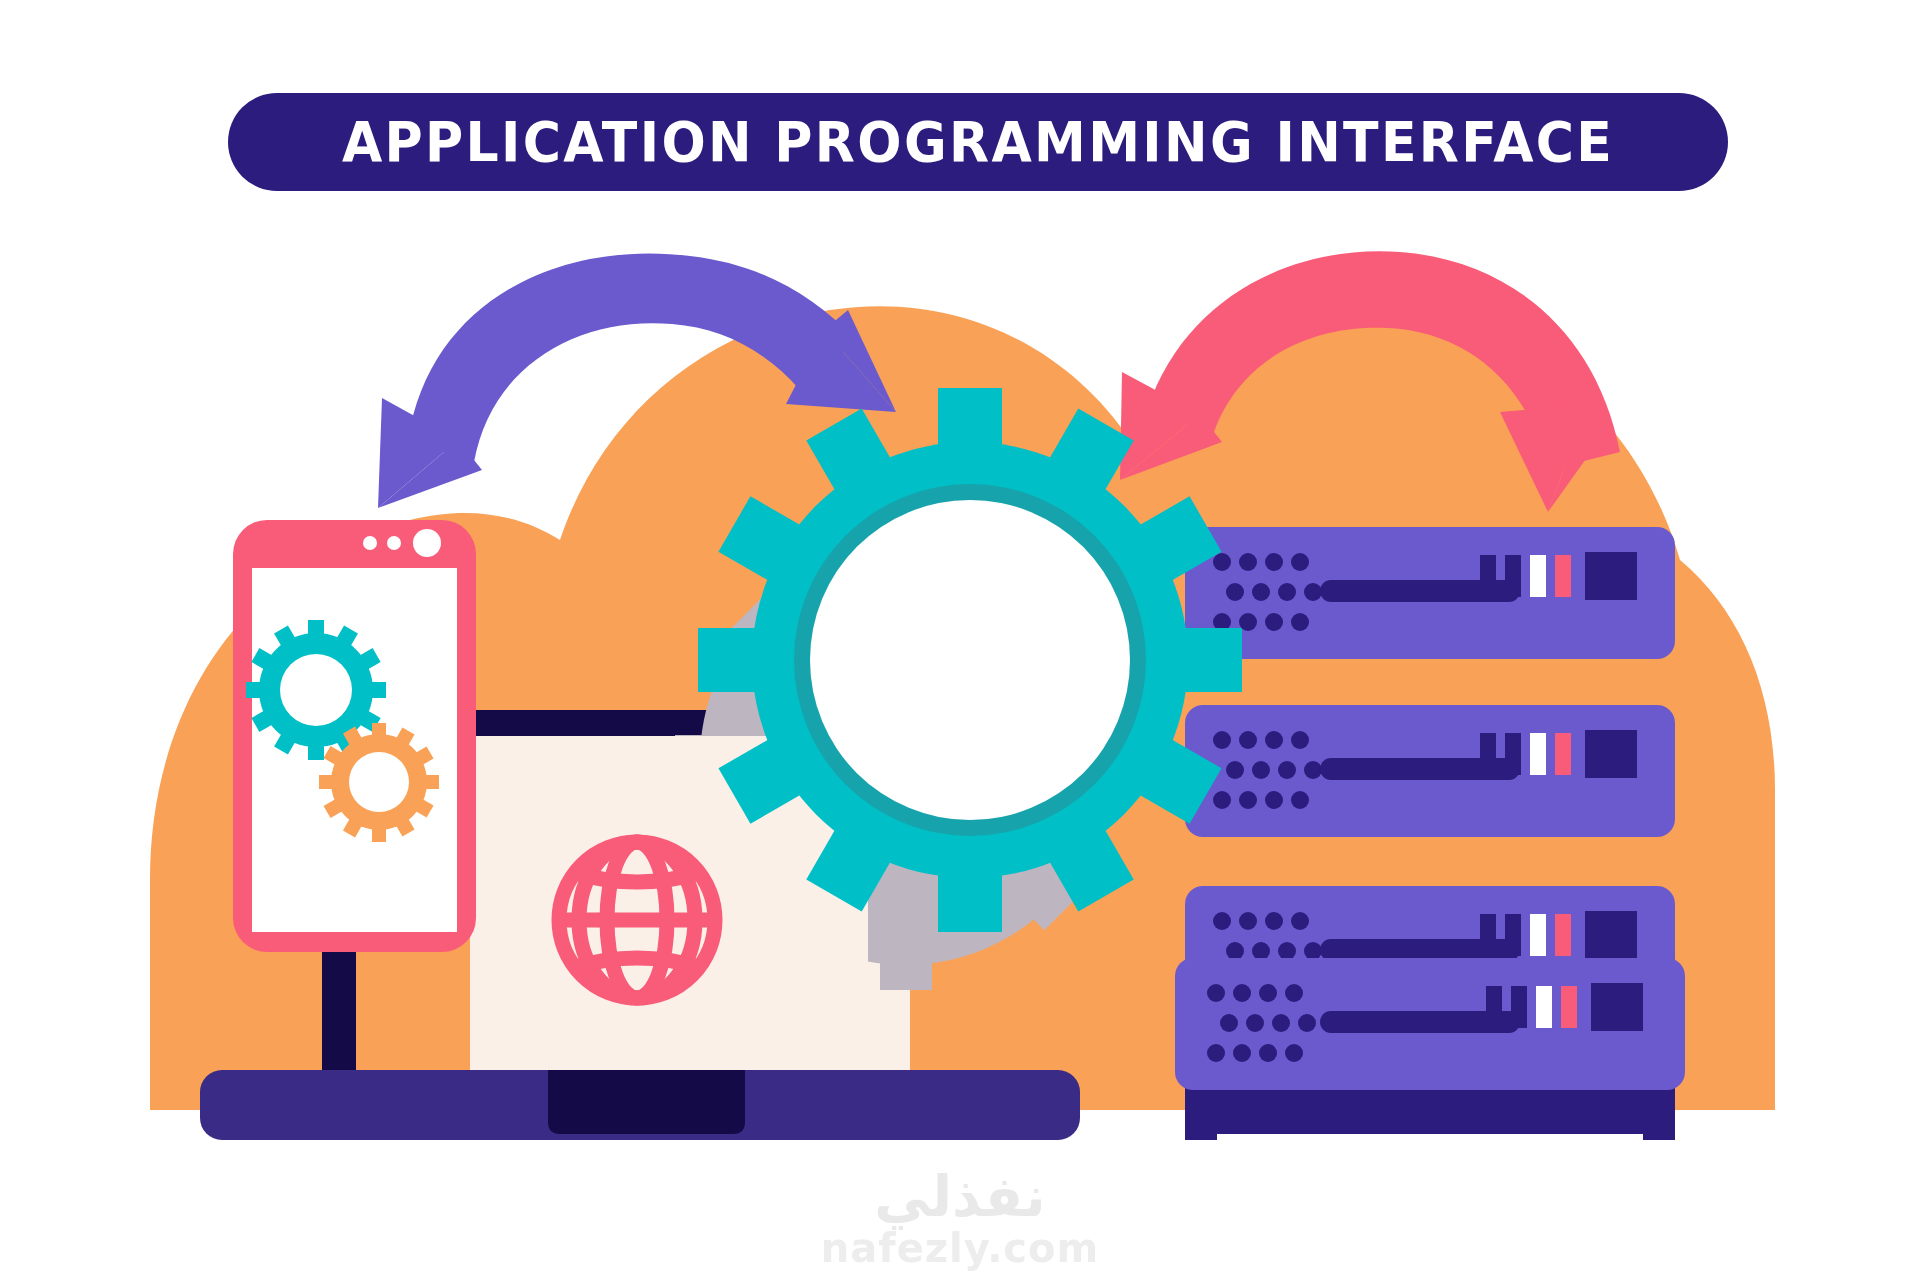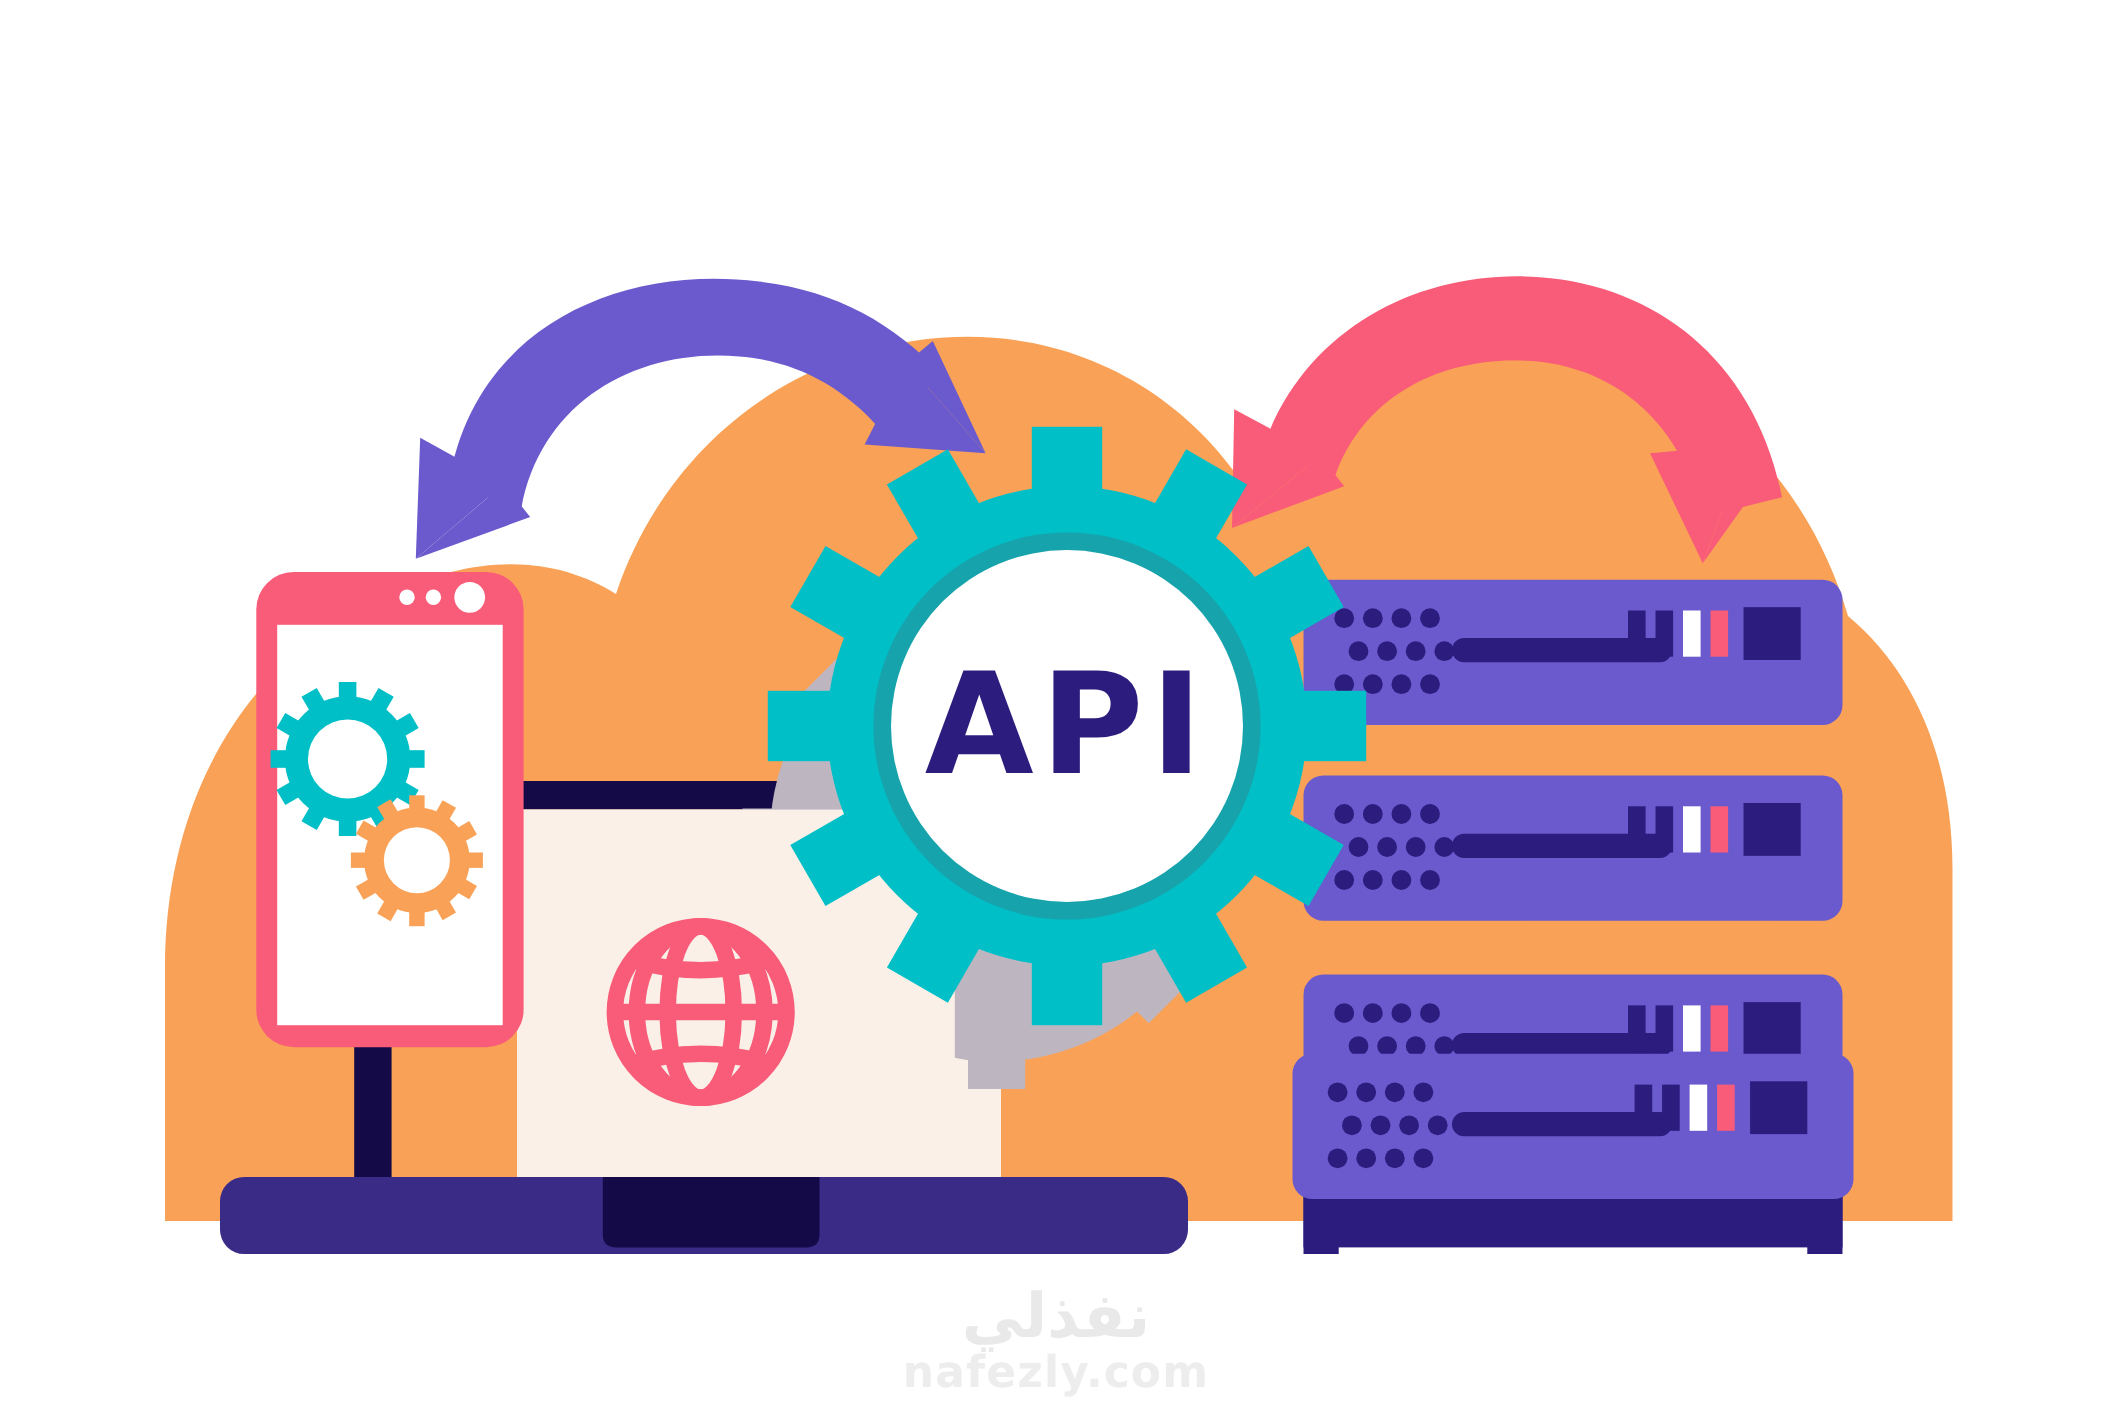--- a/index.html
+++ b/index.html
@@ -330,28 +330,28 @@
         <rect x="938" y="848" width="64" height="84" transform="rotate(30 970 660)"></rect>
         <rect x="938" y="848" width="64" height="84" transform="rotate(60 970 660)"></rect>
         <rect x="938" y="848" width="64" height="84" transform="rotate(120 970 660)"></rect>
         <rect x="938" y="848" width="64" height="84" transform="rotate(150 970 660)"></rect>
       </g>
     </g>
     <circle cx="970" cy="660" r="176" fill="#17A3AC"></circle>
     <circle cx="970" cy="660" r="160" fill="#FFFFFF"></circle>
   </svg>
 
-  <div id="api-label">
-    <span id="api-text">API</span>
-  </div>
 
   <svg class="layer" viewBox="0 0 1920 1280" style="z-index:36">
     <rect x="200" y="1070" width="880" height="70" rx="22" fill="#3A2C86"></rect>
     <path d="M 745 1070 L 745 1122 Q 745 1134 733 1134 L 560 1134 Q 548 1134 548 1122 L 548 1070 Z" fill="#140A47"></path>
   </svg>
 
+  <div id="title-banner">
+    <span id="title-text">APPLICATION PROGRAMMING INTERFACE</span>
+  </div>
 
   <div id="watermark">
     <div id="wm-ar">نفذلي</div>
     <div id="wm-en">nafezly.com</div>
   </div>
 
 </div>
 
 </body></html>

